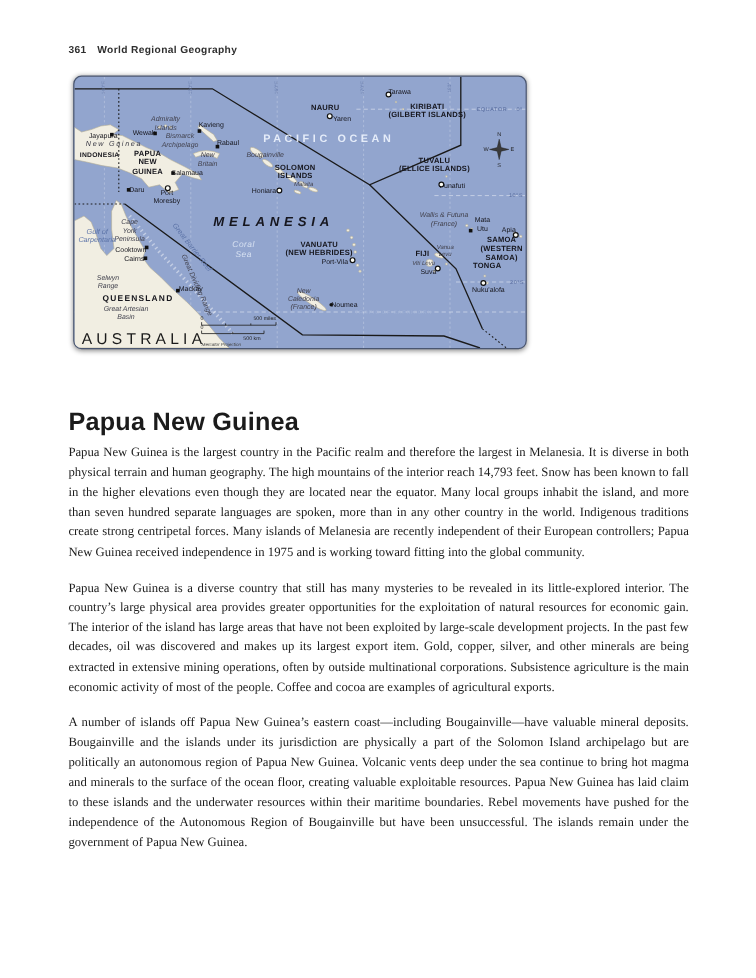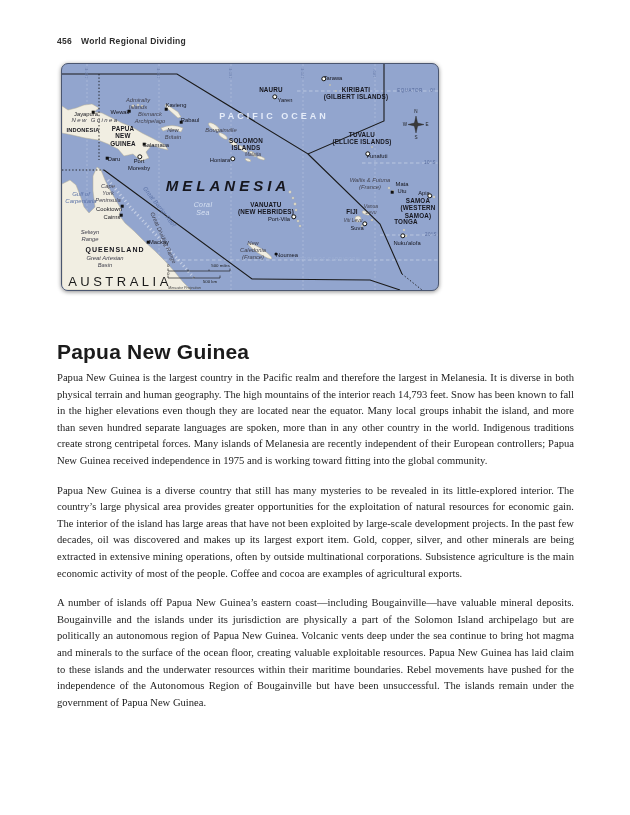--- a/index.html
+++ b/index.html
@@ -16,21 +16,21 @@
   
   .L{position:absolute;transform:translate(-50%,-50%);white-space:pre-line;text-align:center;
      line-height:1.18;color:#15151c;font-size:6px;}
   .b{font-weight:700;font-size:6.3px;letter-spacing:.2px;}
   .c{font-size:5.8px;}
   .i{font-style:italic;color:#43434f;font-size:5.8px;}
   .it5{font-style:italic;color:#43434f;font-size:5px;}
   .ib{font-style:italic;color:#5d74a8;font-size:6px;}
   .csea{font-style:italic;color:#d6e0f1;font-size:7px;letter-spacing:.4px;}
   .sea{color:rgba(240,246,255,.88);font-size:9px;letter-spacing:3px;font-weight:600;}
-  .mel{font-style:italic;font-weight:700;font-size:15px;letter-spacing:4px;color:#16161e;}
+  .mel{font-style:italic;font-weight:700;font-size:11px;letter-spacing:4px;color:#16161e;}
   .aus{font-weight:400;font-size:13px;letter-spacing:3.5px;color:#1a1a1a;}
   .qld{font-weight:600;font-size:7px;letter-spacing:1px;}
   .tiny{font-size:4.5px;color:#55699b;letter-spacing:.5px;}
   .trop{font-size:4.5px;color:#9dafd4;letter-spacing:.6px;}
   .lon{font-size:4px;color:#6b7fae;transform:translate(-50%,-50%) rotate(-90deg);}
   .r52{transform:translate(-50%,-50%) rotate(52deg);}
   .r65{transform:translate(-50%,-50%) rotate(66deg);}
   .ngl{font-style:italic;font-size:6px;letter-spacing:1.4px;color:#3c3c48;}
   
   .mk{position:absolute;transform:translate(-50%,-50%);}
@@ -42,21 +42,21 @@
   #body{position:absolute;left:57px;top:370px;width:517px;color:#1c1c1c;
         font-family:"Liberation Serif",serif;font-size:10.6px;line-height:16.6px;text-align:justify;}
   #body p{margin:0 0 13px 0;}
 </style>
 </head>
 <body>
 
 <div id="page">
 
   <div id="hdr">
-    <span class="num">456</span><span>World Regional Dividing</span>
+    <span class="num">361</span><span>World Regional Geography</span>
   </div>
 
   <div id="map">
     <svg class="base" width="376" height="226" viewBox="0 0 376 226">
 
       <g stroke="rgba(255,255,255,.35)" stroke-width="0.6" stroke-dasharray="2 2">
         <line x1="25" y1="0" x2="25" y2="226"></line>
           <line x1="97" y1="0" x2="97" y2="226"></line>
         <line x1="169" y1="0" x2="169" y2="226"></line>
           <line x1="241" y1="0" x2="241" y2="226"></line>

